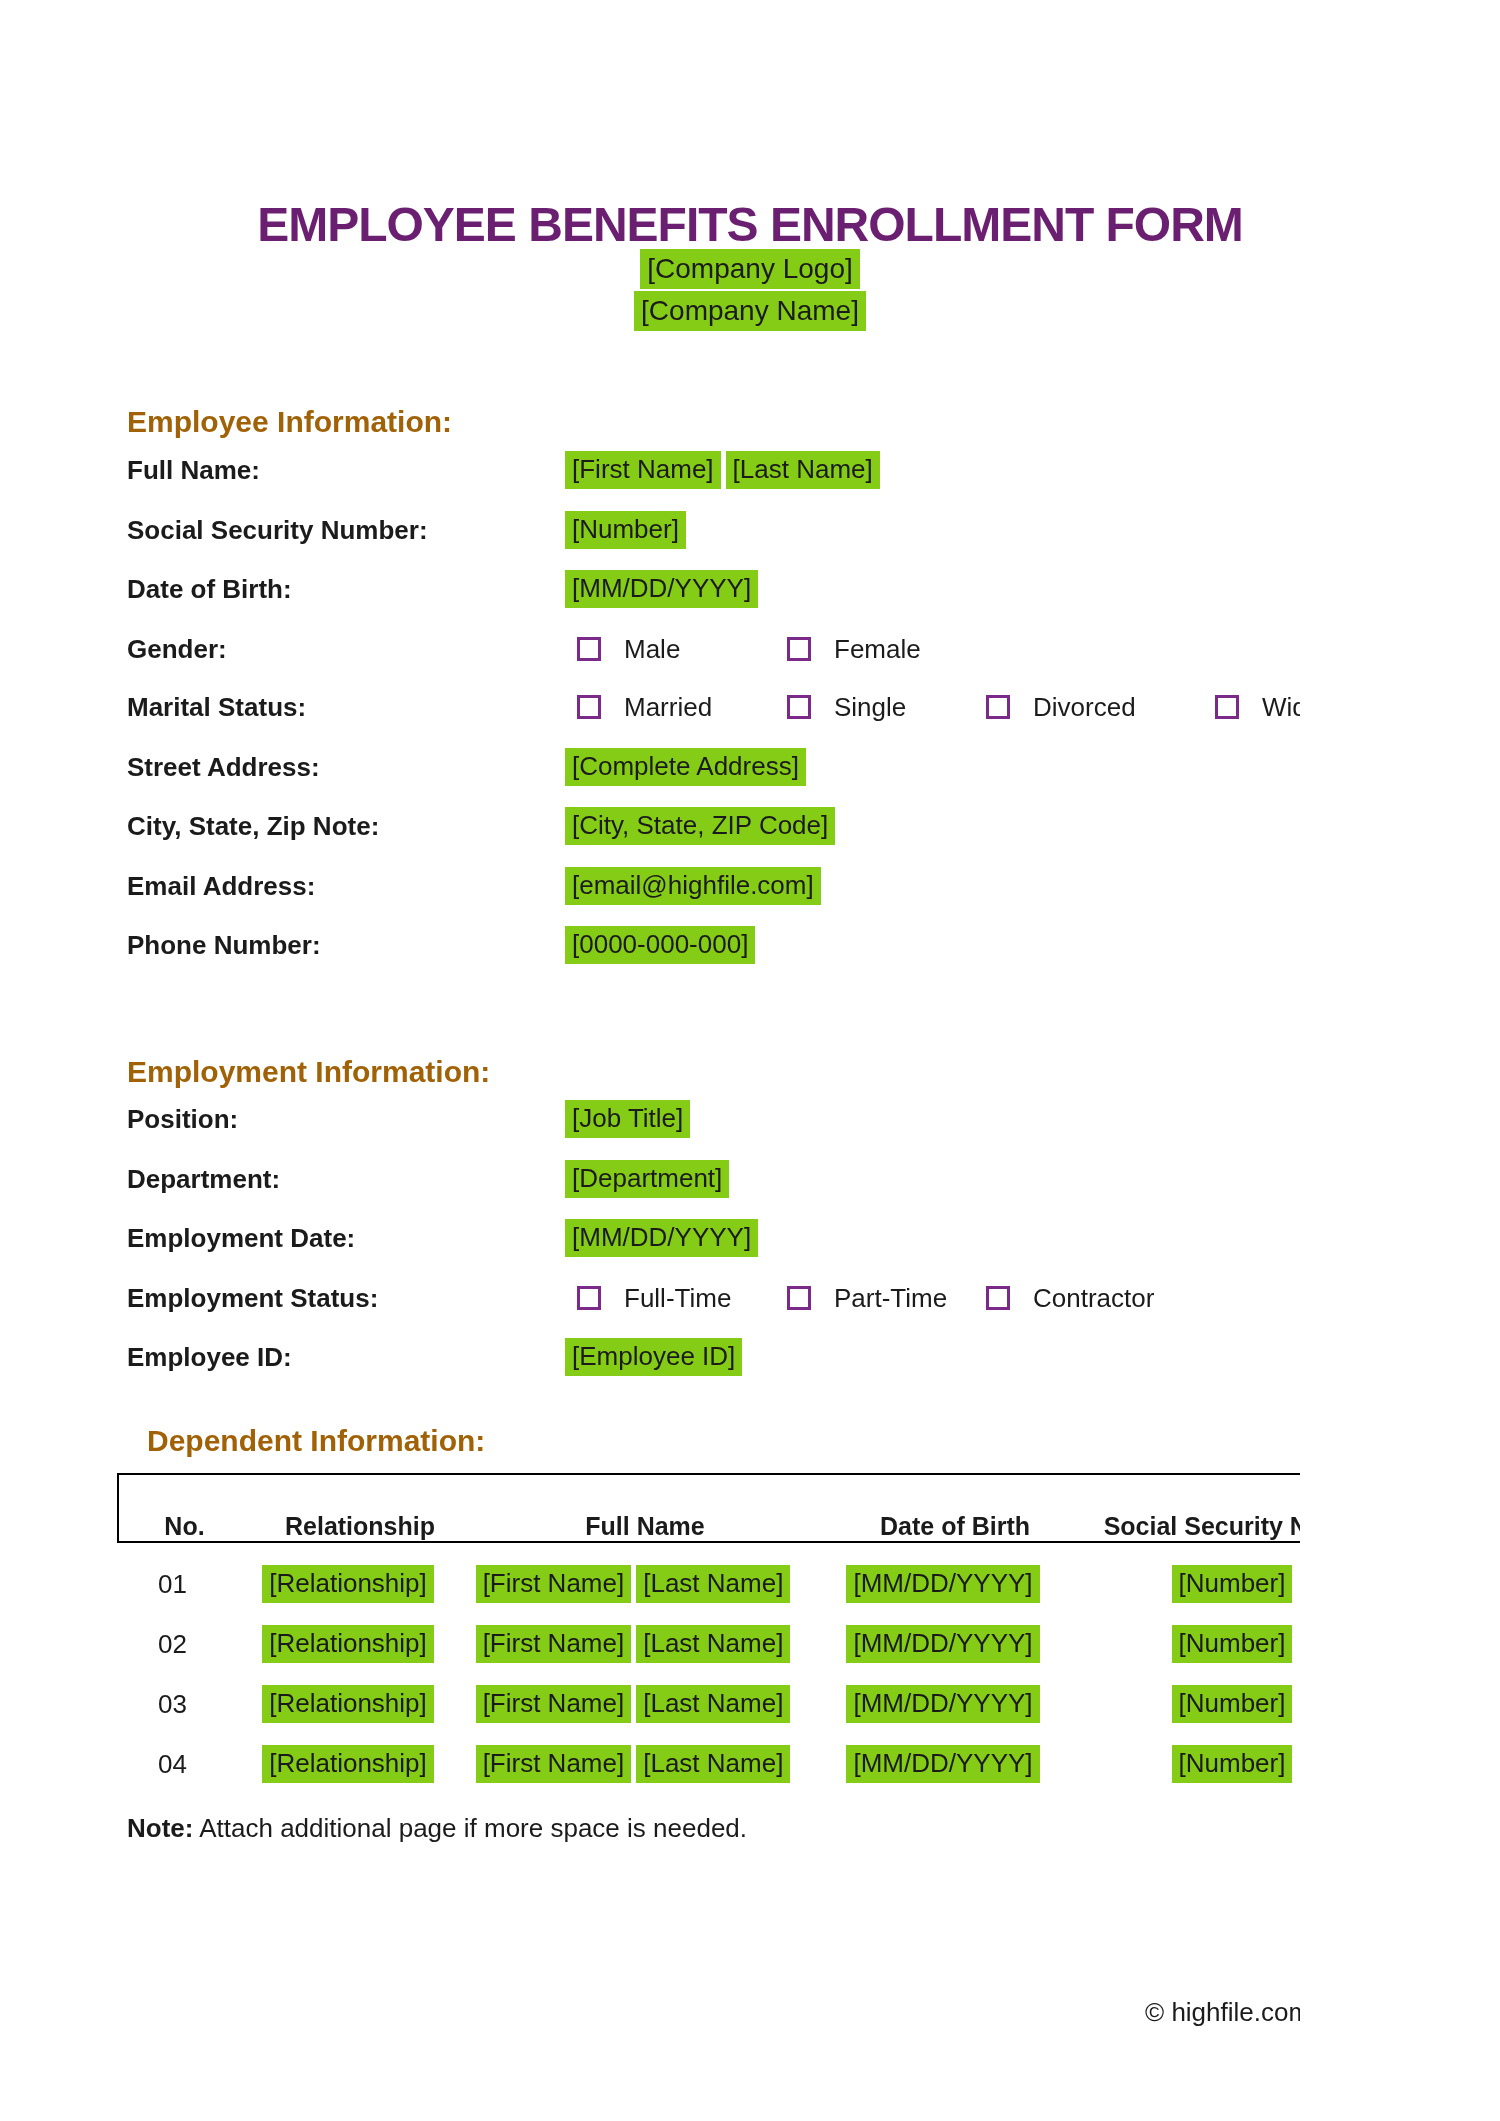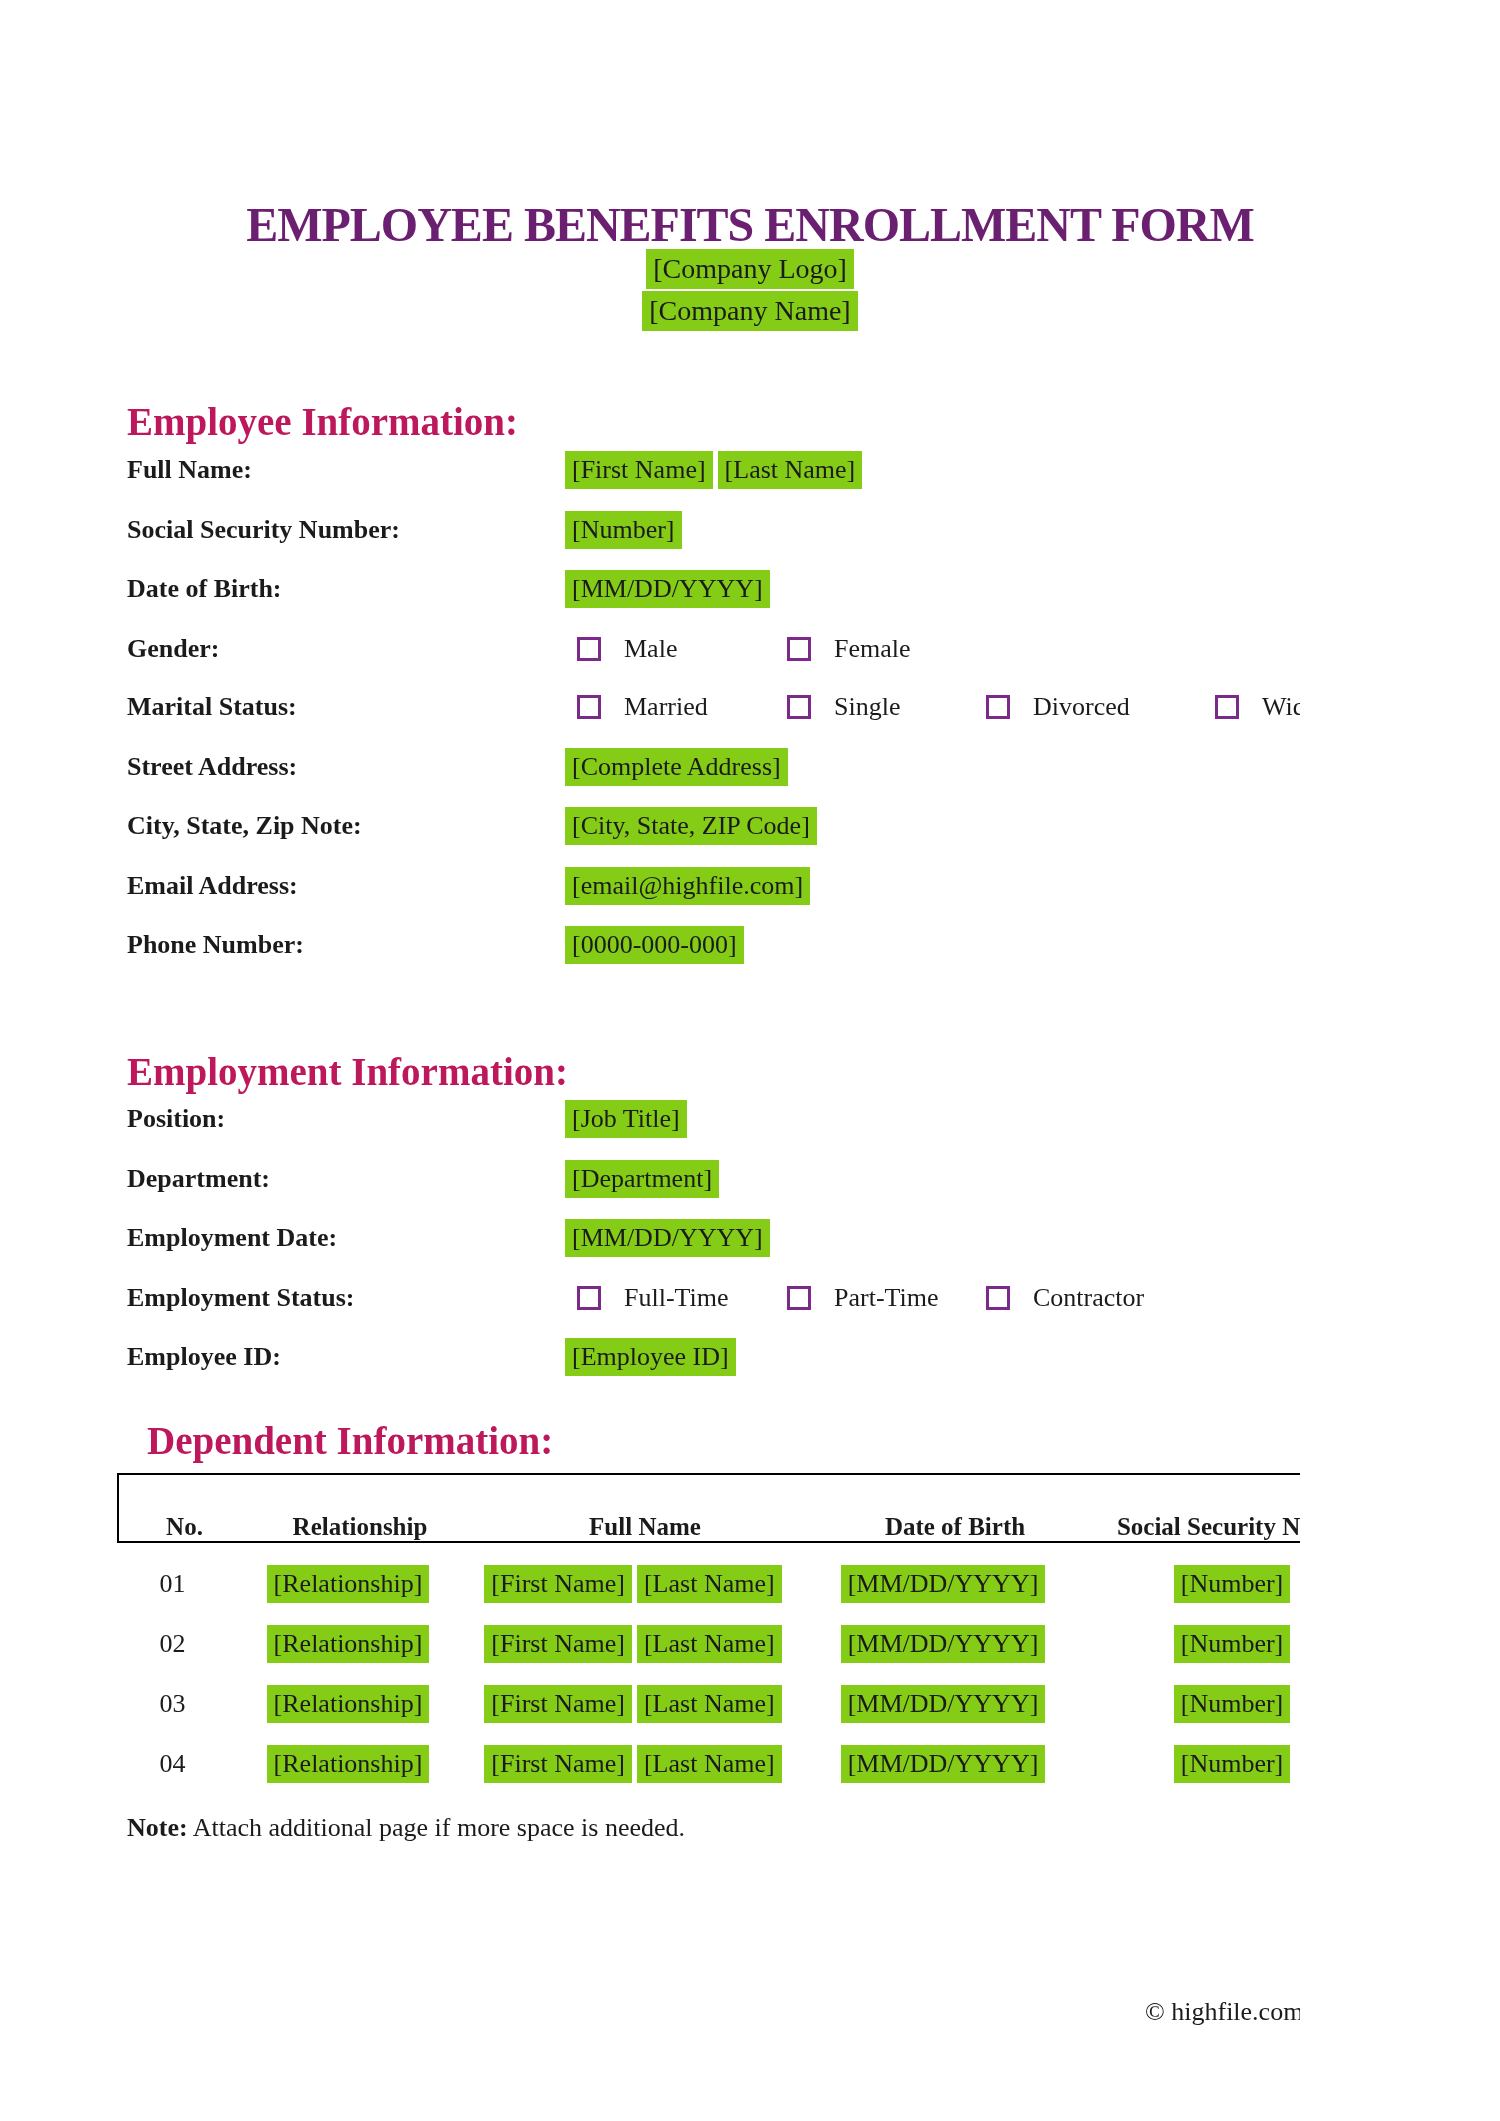--- a/index.html
+++ b/index.html
@@ -1,21 +1,21 @@
 <!DOCTYPE html>
 <html><head>
 <meta charset="utf-8">
 <style>
   html, body { margin: 0; padding: 0; background: #ffffff; }
   .page {
     position: relative;
     width: 1300px;
     height: 2121px;
     background: #ffffff;
-    font-family: Liberation Serif, serif;
+    font-family: Liberation Sans, sans-serif;
     color: #1b1b1b;
     overflow: hidden;
   }
   .title {
     position: absolute;
     left: 0; top: 192px;
     width: 1500px; height: 66px;
     line-height: 66px;
     text-align: center;
     font-size: 48px;
@@ -38,23 +38,23 @@
     background: #84cc16;
     padding: 4px 7px;
     display: inline-block;
     line-height: 1.15;
   }
   .hl:empty { display: none; }
   .section-heading {
     position: absolute;
     left: 127px;
     height: 44px; line-height: 44px;
-    font-size: 39px;
+    font-size: 30px;
     font-weight: bold;
-    color: #be185d;
+    color: #a16207;
     white-space: nowrap;
   }
   .h-employee { top: 400px; }
   .h-employment { top: 1050px; }
   .h-dependent { top: 1419px; margin-left: 20px; }
   .field-row {
     position: absolute;
     left: 0;
     width: 1500px; height: 40px;
   }

